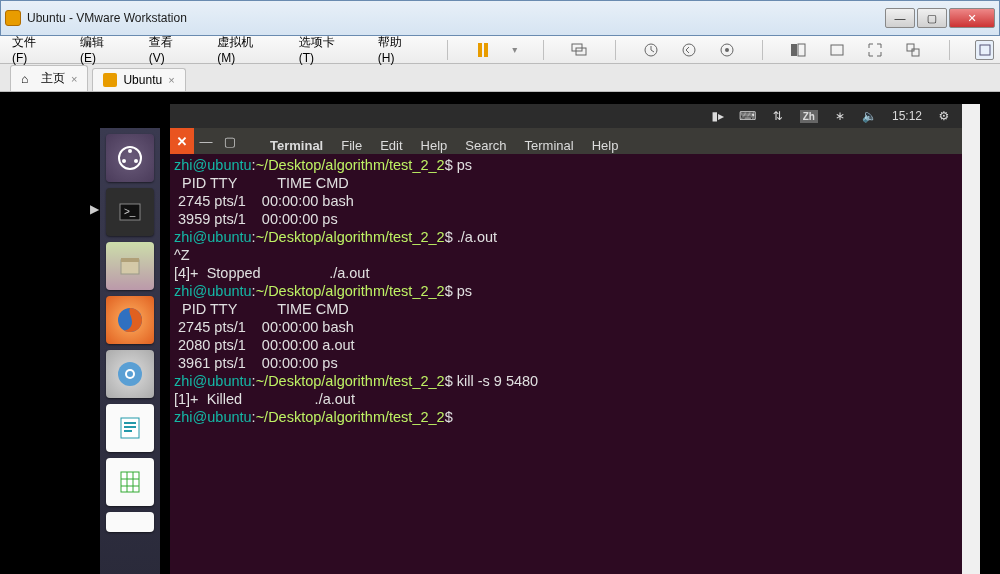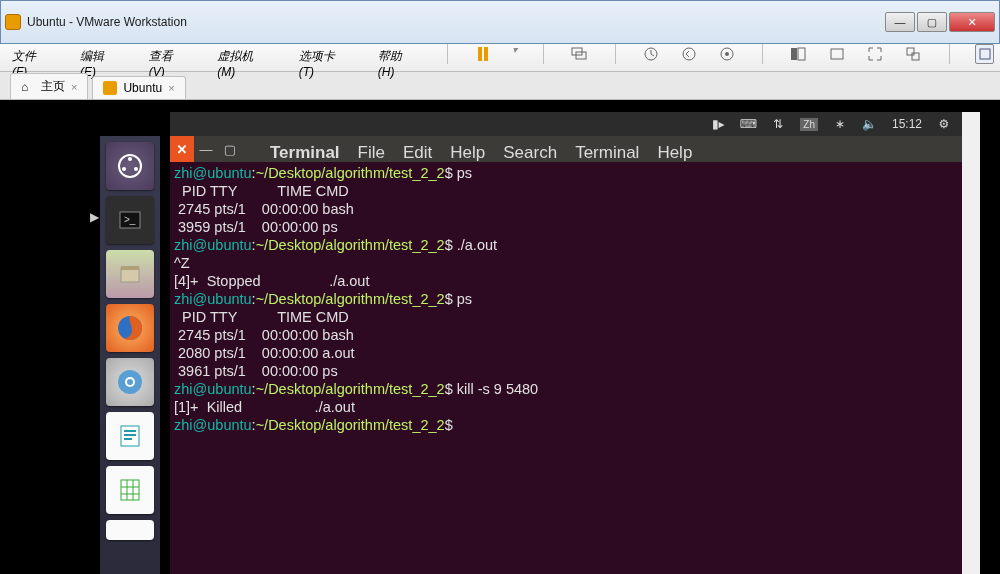--- a/index.html
+++ b/index.html
@@ -1,68 +1,68 @@
 <!DOCTYPE html>
 <html><head>
 <meta charset="utf-8">
 <style>
 * { margin: 0; padding: 0; box-sizing: border-box; font-family: "Segoe UI", Tahoma, sans-serif; }
 body { width: 1000px; height: 574px; overflow: hidden; background: #fff; }
 
 
-.win-titlebar { height: 44px; background: linear-gradient(#e8f0f8, #d6e4f2); border: 1px solid #6a8bb0; display: flex; align-items: center; padding: 0 4px; font-size: 12px; color: #1a1a1a; }
+.win-titlebar { height: 36px; background: linear-gradient(#e8f0f8, #d6e4f2); border: 1px solid #6a8bb0; display: flex; align-items: center; padding: 0 4px; font-size: 12px; color: #1a1a1a; }
 .win-titlebar .vm-icon { width: 16px; height: 16px; background: #e89c00; border: 1px solid #b06c00; border-radius: 3px; margin-right: 6px; }
 .win-titlebar .title-text { flex: 1; }
 .win-controls { display: flex; gap: 2px; }
 .win-btn { width: 30px; height: 20px; border: 1px solid #888; background: linear-gradient(#f0f0f0,#d0d0d0); border-radius: 2px; display: flex; align-items: center; justify-content: center; font-size: 11px; }
 .win-btn.close { background: linear-gradient(#e88,#c33); color: #fff; width: 46px; }
 
 
-.vm-menubar { height: 28px; background: linear-gradient(#fafafa,#ececec); border-bottom: 1px solid #bbb; display: flex; align-items: flex-start; font-size: 12px; padding: 0 6px; gap: 20px; font-style: italic; }
+.vm-menubar { height: 28px; background: linear-gradient(#fafafa,#ececec); border-bottom: 1px solid #bbb; display: flex; align-items: center; font-size: 12px; padding: 0 6px; gap: 20px; }
 .vm-menu-item { padding: 4px 6px; cursor: default; }
 .vm-toolbar-sep { width: 1px; height: 20px; background: #c0c0c0; margin: 0 6px; }
 .vm-tool-icon { width: 20px; height: 20px; display: flex; align-items: center; justify-content: center; color: #555; }
 .vm-tool-icon svg { width: 16px; height: 16px; }
 .pause-icon { display: flex; gap: 2px; }
 .pause-icon span { width: 4px; height: 14px; background: #e89c00; }
 
 
 .vm-tabs { height: 28px; background: #e8e8e8; display: flex; align-items: flex-end; padding: 0 10px; gap: 4px; border-bottom: 1px solid #bbb; }
 .vm-tab { background: #f7f7f7; border: 1px solid #c0c0c0; border-bottom: none; padding: 4px 10px; font-size: 12px; display: flex; align-items: center; gap: 6px; border-radius: 3px 3px 0 0; }
 .tab-icon { width: 14px; height: 14px; }
 .tab-close-x { color: #888; font-size: 11px; }
 
 
 .vm-display { position: relative; height: 490px; background: #000; }
 
 
 .ubuntu-panel { position: absolute; top: 12px; left: 170px; right: 38px; height: 24px; background: #2c2c2c; color: #dcdcdc; display: flex; align-items: center; justify-content: flex-end; gap: 14px; padding: 0 10px; font-size: 12px; }
 .panel-icon { width: 16px; height: 16px; display: flex; align-items: center; justify-content: center; }
-.panel-zh { background: #666; padding: 1px 3px; font-size: 10px; font-weight: normal; }
+.panel-zh { background: #666; padding: 1px 3px; font-size: 10px; font-weight: bold; }
 .panel-gear { color: #dcdcdc; }
 
 
 .launcher { position: absolute; top: 36px; left: 100px; width: 60px; bottom: 0; background: linear-gradient(#3a3a50,#2a2a3a); display: flex; flex-direction: column; align-items: center; padding-top: 6px; gap: 6px; }
 .launcher-item { width: 48px; height: 48px; border-radius: 4px; background: #444; display: flex; align-items: center; justify-content: center; box-shadow: 0 1px 2px rgba(0,0,0,.5); }
 .launcher-item.dash { background: radial-gradient(#6a5b7a,#4a3b5a); }
 .launcher-item.term { background: #2e2e2e; }
 .launcher-item.files { background: linear-gradient(#cda,#b9a); }
 .launcher-item.firefox { background: radial-gradient(#ffb060,#e06020); }
 .launcher-item.chromium { background: radial-gradient(#ddd,#aaa); }
 .launcher-item.writer { background: #fafafa; }
 .launcher-item.calc { background: #fafafa; }
 .launcher-arrow { position: absolute; left: 90px; top: 110px; color: #ccc; font-size: 12px; }
 
 
 .term-window { position: absolute; top: 36px; left: 170px; right: 38px; bottom: 0; background: #2d0a22; display: flex; flex-direction: column; }
 .term-titlebar { height: 26px; background: #3c3b37; display: flex; align-items: center; gap: 6px; color: #dcdcdc; font-size: 13px; padding: 0 0 0 0; }
 .term-close-min-max { display: flex; }
 .term-ctl { width: 24px; height: 26px; display: flex; align-items: center; justify-content: center; }
 .term-ctl.close { background: #e95420; color: #fff; font-weight: bold; }
-.term-menu { color: #dcdcdc; font-size: 17px; padding: 0 6px; margin-top: 8px; }
+.term-menu { color: #dcdcdc; font-size: 13px; padding: 0 6px; margin-top: 8px; }
 .term-body { flex: 1; padding: 2px 0 0 4px; font-family: "Ubuntu Mono", "Consolas", monospace; font-size: 14.5px; line-height: 18px; color: #e0e0e0; white-space: pre; overflow: hidden; }
 .prompt-user { color: #14b8a6; }
 .prompt-path { color: #bef264; }
 .prompt-white { color: #e0e0e0; }
 
 
 .right-edge { position: absolute; top: 12px; right: 20px; bottom: 0; width: 18px; background: #f0f0f0; }
 </style>
 </head>
 <body>

